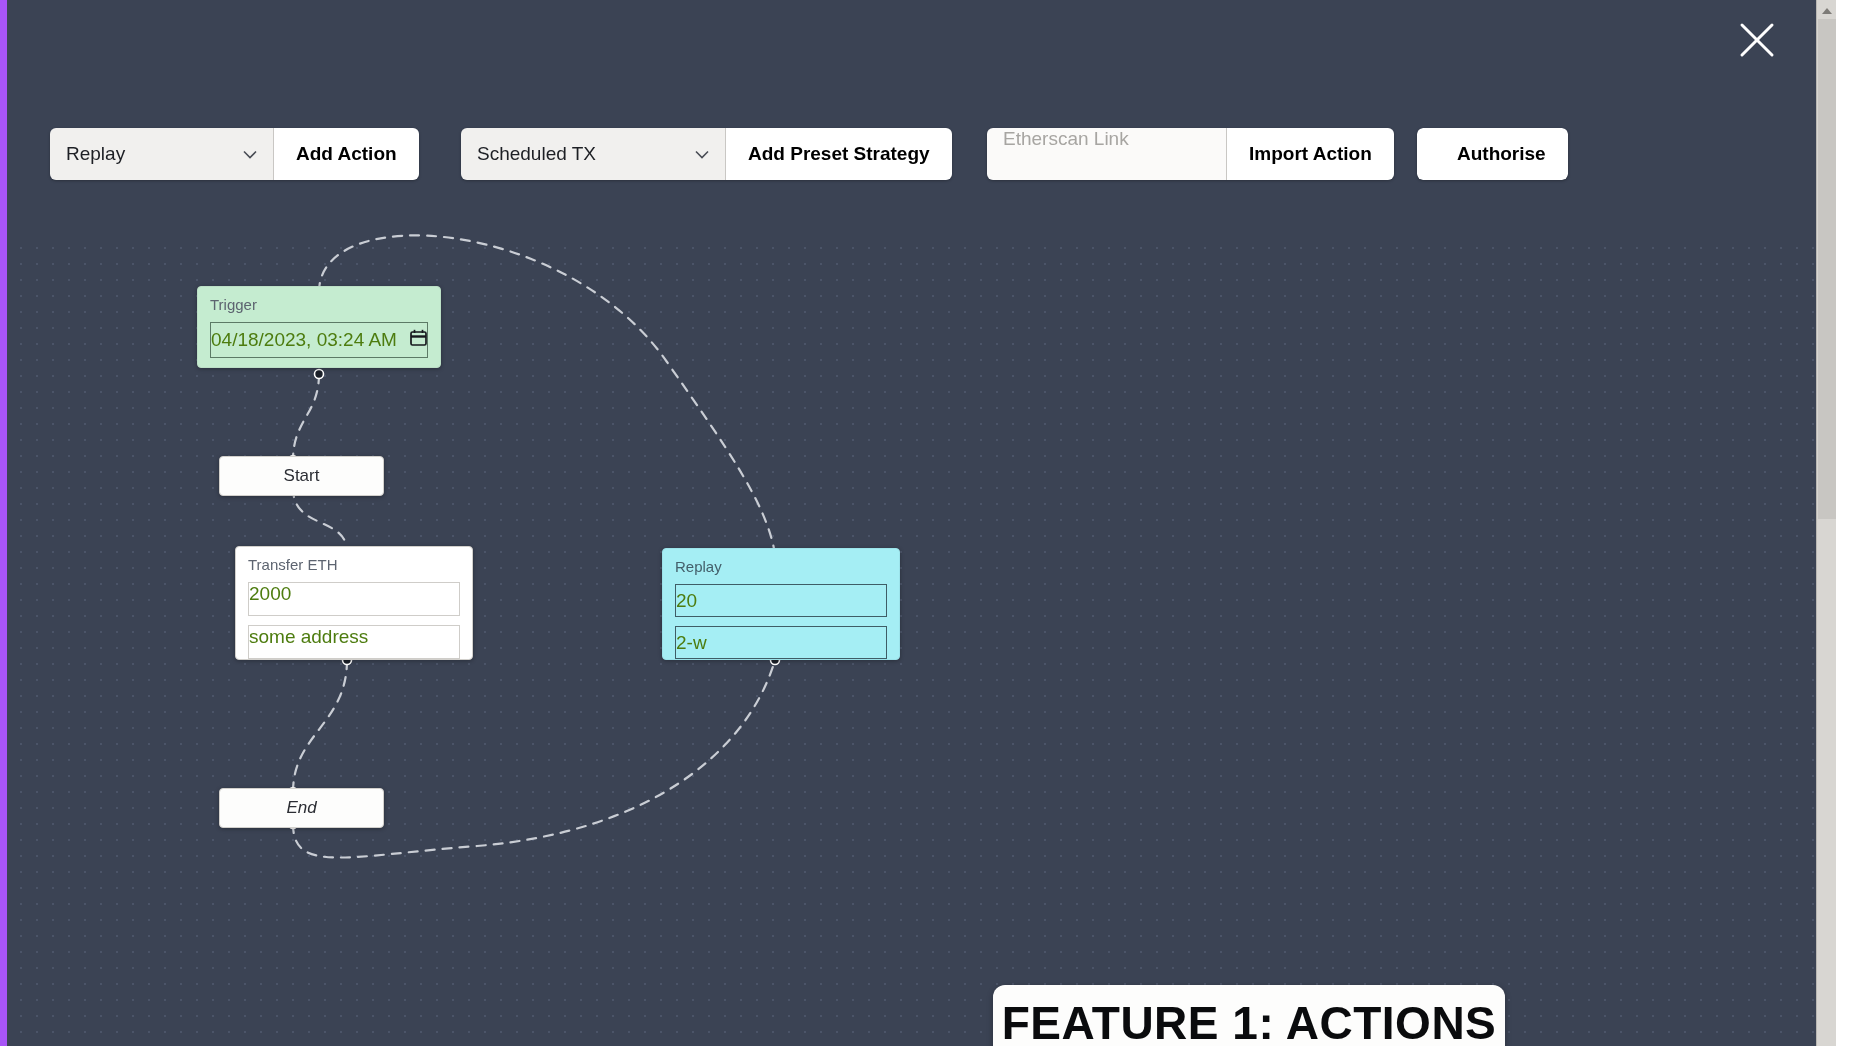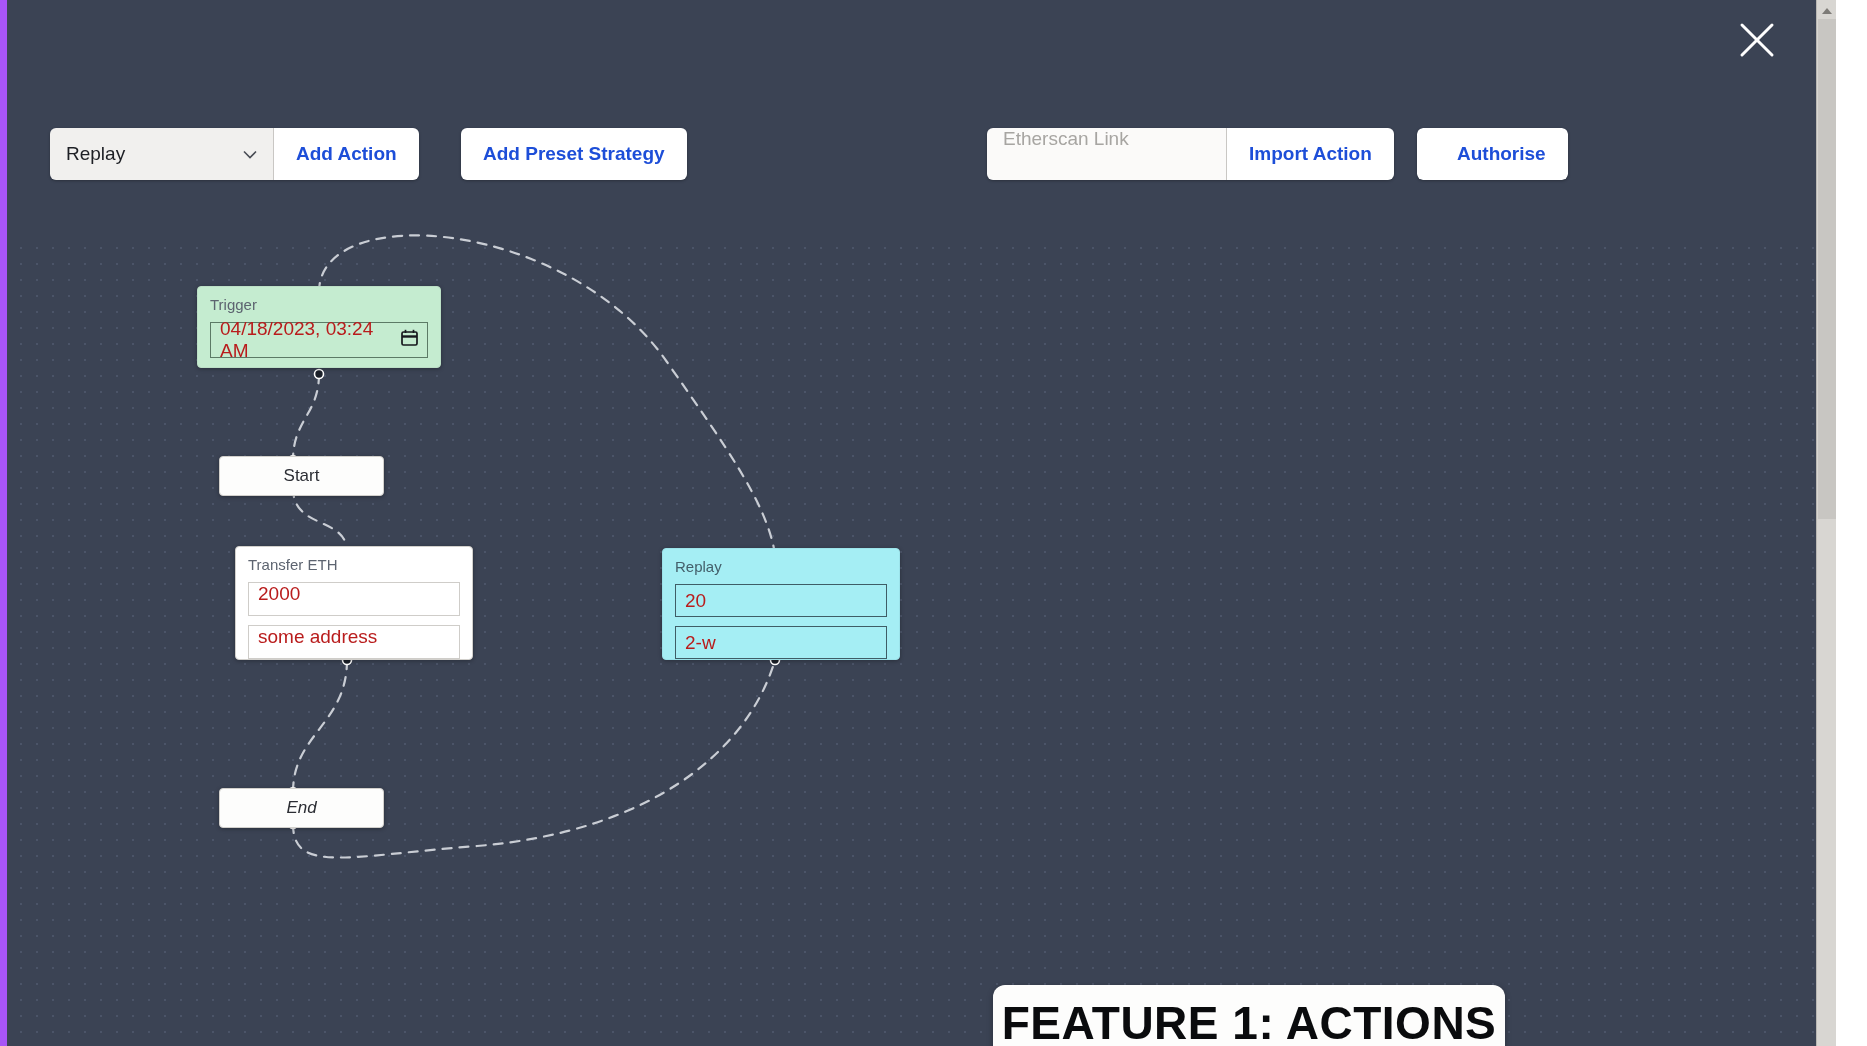--- a/index.html
+++ b/index.html
@@ -145,21 +145,21 @@
   .text-input .ph { color: #a7a5a2; }
 
   .btn {
     background: #ffffff;
     display: flex;
     align-items: center;
     justify-content: center;
     padding: 0 22px;
     font-size: 19px;
     font-weight: bold;
-    color: #1d4ed8;
+    color: #000000;
     cursor: pointer;
     white-space: nowrap;
   }
   .btn.solo {
     border-radius: 6px;
     padding-left: 40px;
   }
 
   
   .canvas {
@@ -208,24 +208,24 @@
     margin-bottom: 10px;
     line-height: 1;
   }
   .node-input {
     display: block;
     width: 100%;
     box-sizing: border-box;
     height: 34px;
     font-size: 19px;
     font-family: "Liberation Sans", sans-serif;
-    padding: 0 9px;
+    padding: 0 0;
     margin-bottom: 9px;
     background: transparent;
-    color: #b91c1c;
+    color: #4d7c0f;
     outline: none;
   }
   .node-input:last-child { margin-bottom: 0; }
 
   .node-white {
     background: #ffffff;
     border: 1px solid #d2d0cc;
   }
   .node-white .node-input {
     border: 1px solid #cfcdc9;
@@ -310,20 +310,28 @@
           <span class="chev">
             <svg width="14" height="9" viewBox="0 0 14 9" aria-hidden="true">
               <polyline points="1,1.5 7,7.5 13,1.5" fill="none" stroke="#4a4d55" stroke-width="1.6"></polyline>
             </svg>
           </span>
         </div>
         <div class="btn">Add Action</div>
       </div>
 
       <div class="ctrl-group g2">
+        <div class="select-box wide">
+          <span class="select-label">Scheduled TX</span>
+          <span class="chev">
+            <svg width="14" height="9" viewBox="0 0 14 9" aria-hidden="true">
+              <polyline points="1,1.5 7,7.5 13,1.5" fill="none" stroke="#4a4d55" stroke-width="1.6"></polyline>
+            </svg>
+          </span>
+        </div>
         <div class="btn">Add Preset Strategy</div>
       </div>
 
       <div class="ctrl-group g3">
         <div class="text-input">
           <span class="ph">Etherscan Link</span>
         </div>
         <div class="btn">Import Action</div>
       </div>
 

